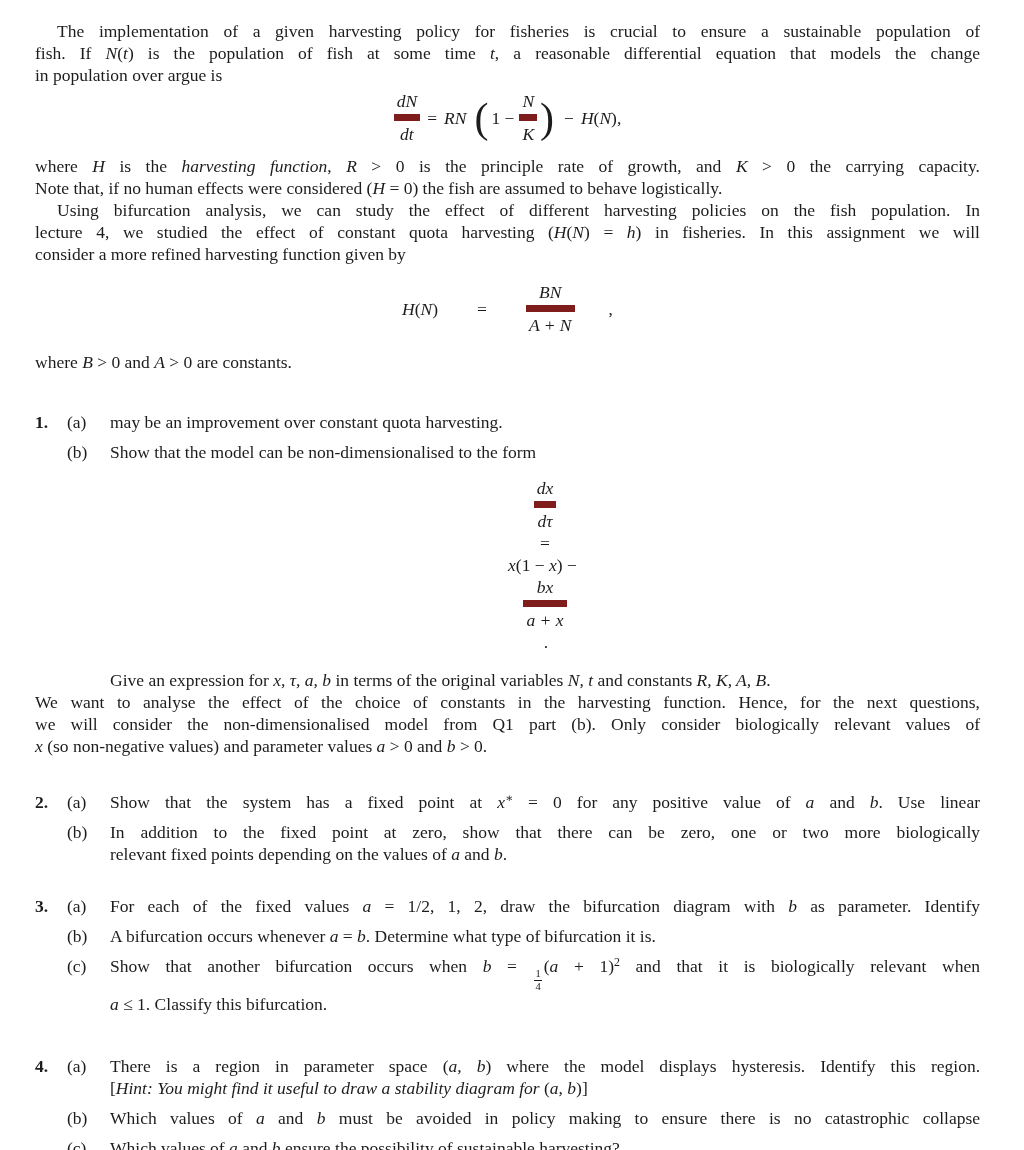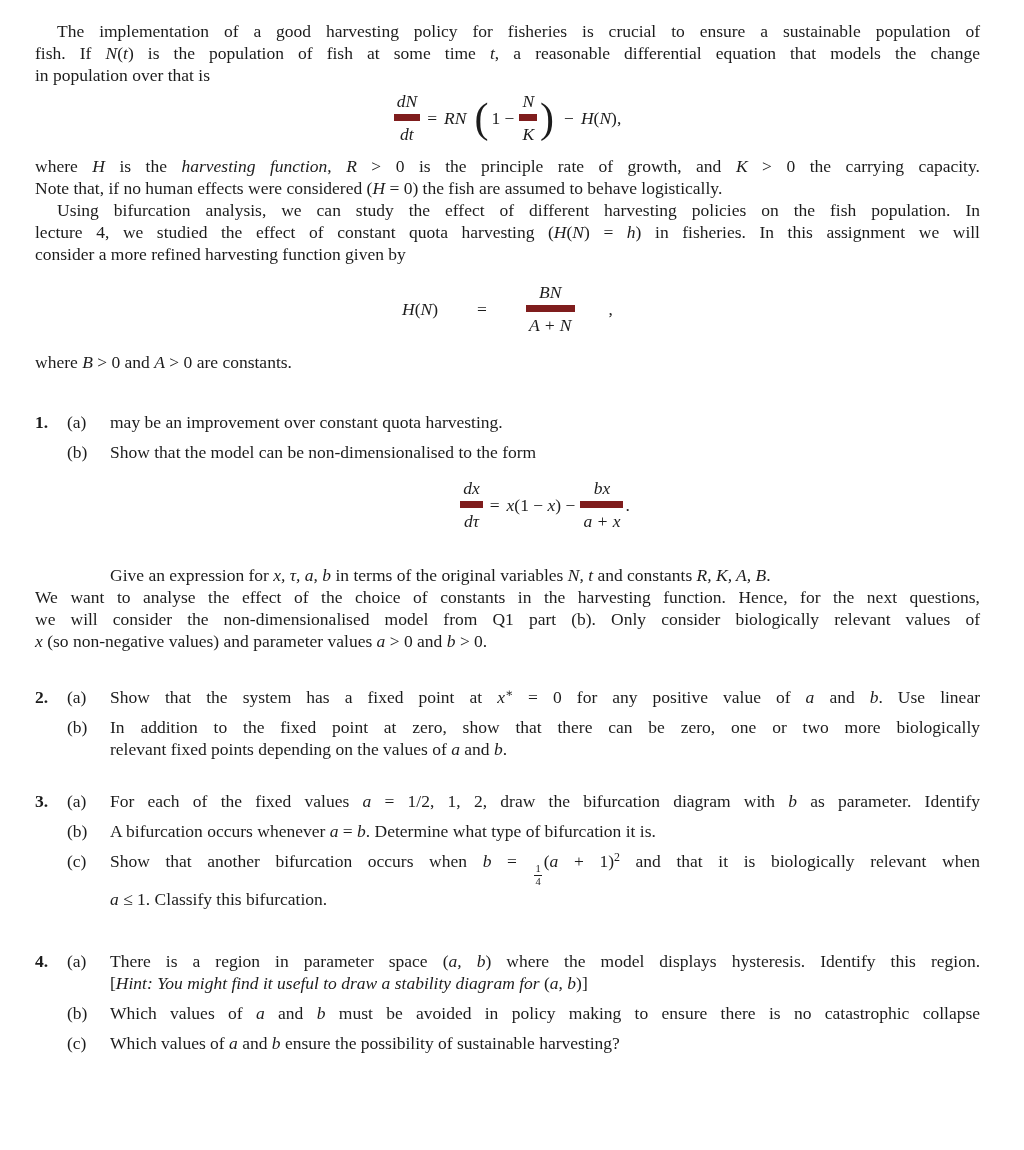--- a/index.html
+++ b/index.html
@@ -30,21 +30,21 @@
   .item { display: flex; align-items: flex-start; }
   .item + .item { margin-top: 8px; }
   .qnum { flex: 0 0 32px; font-weight: 700; }
   .qlab { flex: 0 0 43px; }
   .itext { flex: 1 1 auto; min-width: 0; }
 
   
   .eqrow { display: flex; justify-content: center; align-items: center; }
   .eq1 { margin: 4px 0 10px; }
   .eq2 { margin: 16px 0 15px; gap: 32px; }
-  .eq3 { margin: 14px 0 32px; }
+  .eq3 { margin: 14px 0 16px; flex-direction: column; }
   .dfrac { display: inline-block; text-align: center; vertical-align: middle; }
   .fn { display: block; padding: 0 3px 2px; border-bottom: 7px solid #7f1d1d; }
   .fd { display: block; padding: 2px 3px 0; }
   .mi { font-style: italic; }
   .mo { margin: 0 7px; }
   .mr { margin-right: 5px; }
   .ml { margin-left: 2px; }
   .bigp { font-size: 42px; line-height: 44px; margin: 0 3px; font-weight: 400; }
 
   
@@ -55,23 +55,23 @@
            font-size: 0.6em; line-height: 1.15; vertical-align: -0.5em; margin: 0 2px; }
   .sfn { border-bottom: 1px solid currentColor; padding: 0 1px; }
   .sfd { padding: 0 1px; }
 </style>
 </head>
 <body>
 
 <div class="page">
 
   <p class="para indent">
-    <span class="jline full">The implementation of a good harvesting policy for fisheries is crucial to ensure a sustainable population of</span>
+    <span class="jline full">The implementation of a given harvesting policy for fisheries is crucial to ensure a sustainable population of</span>
     <span class="jline full">fish. If <i>N</i>(<i>t</i>) is the population of fish at some time <i>t</i>, a reasonable differential equation that models the change</span>
-    <span class="jline">in population over that is</span>
+    <span class="jline">in population over argue is</span>
   </p>
 
   <div class="eqrow eq1">
     <span class="dfrac">
       <span class="fn mi">dN</span>
       <span class="fd mi">dt</span>
     </span>
     <span class="mo">=</span>
     <span class="mi mr">RN</span>
     <span class="bigp">(</span>

